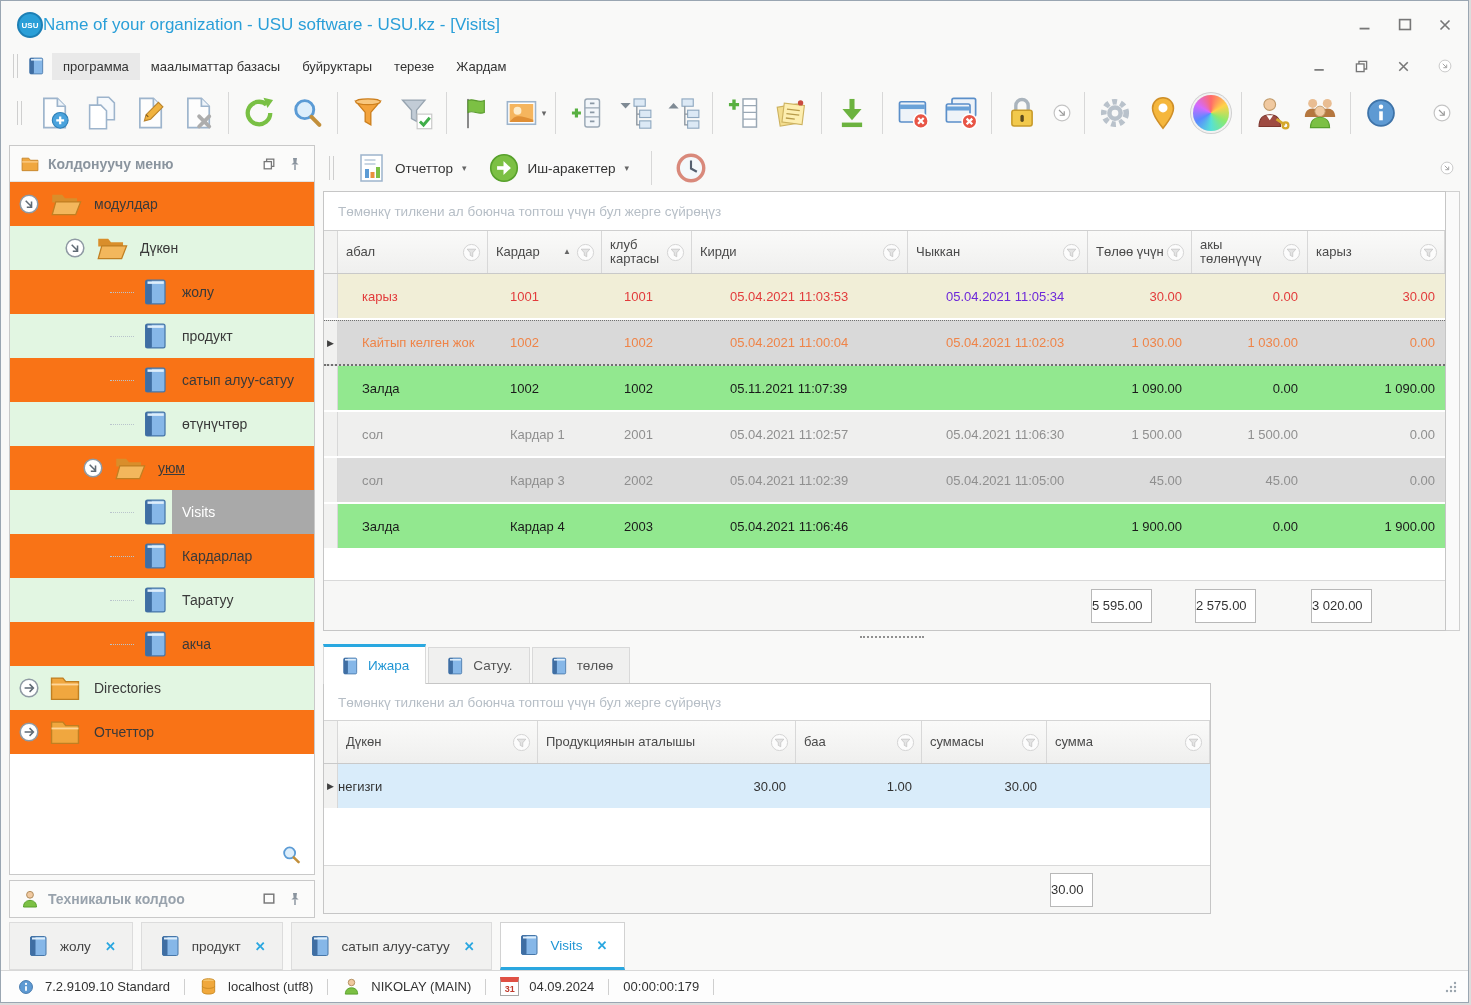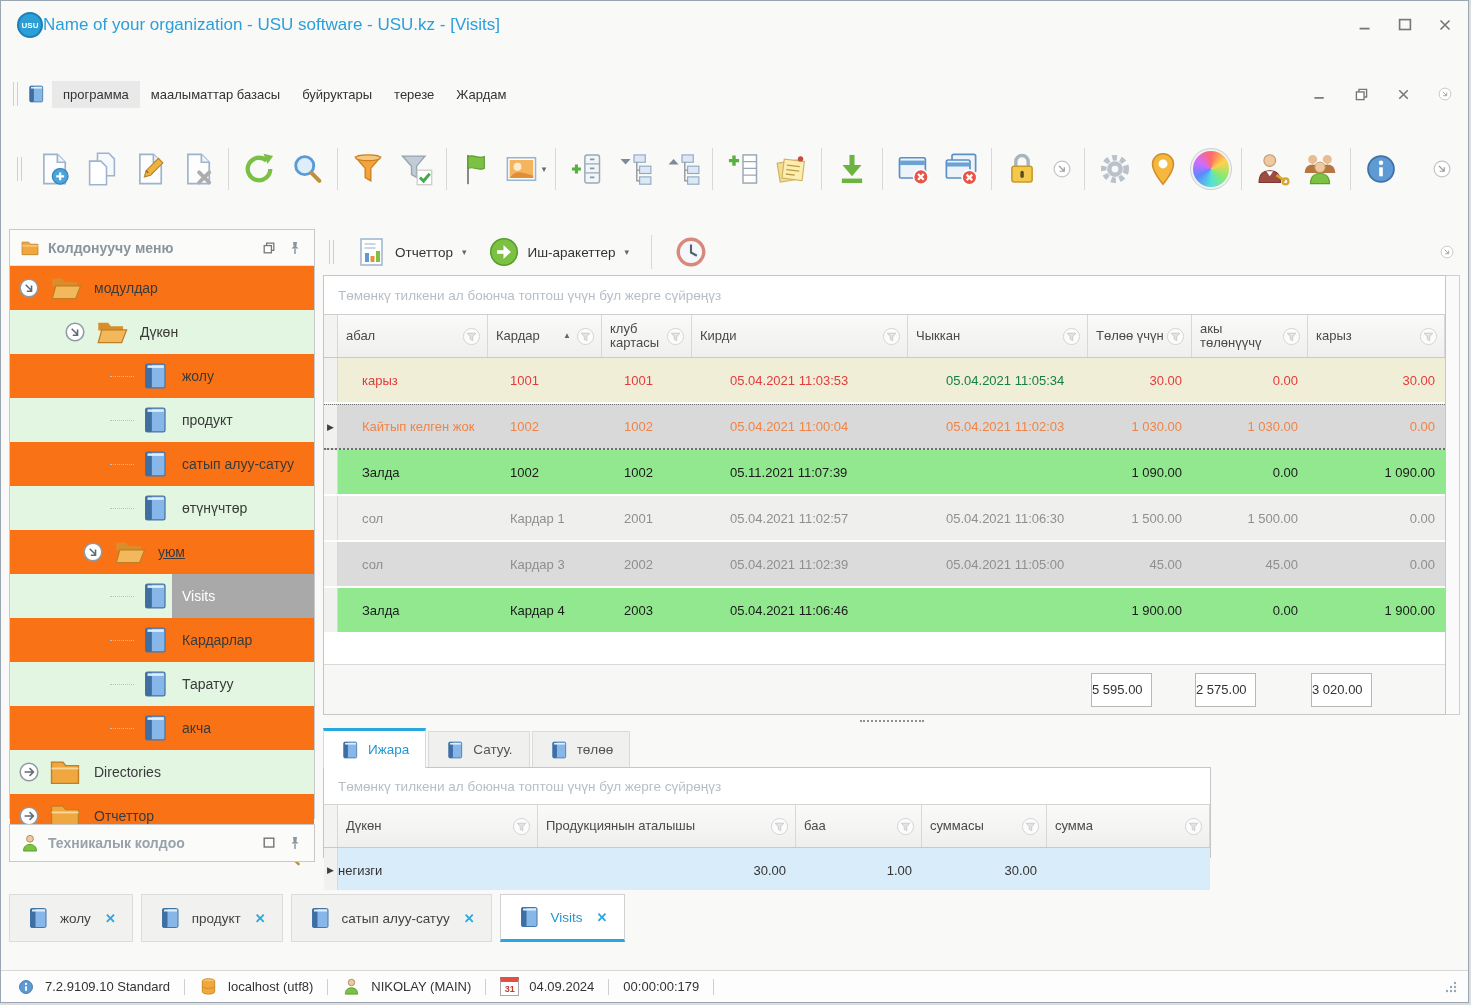--- a/index.html
+++ b/index.html
@@ -1,18 +1,18 @@
 <!DOCTYPE html>
 <html><head>
 <meta charset="utf-8">
 <style>
   * { box-sizing: border-box; margin: 0; padding: 0; }
   html,body { width:1471px; height:1005px; overflow:hidden; }
   body { font-family:"Liberation Sans", sans-serif; font-size:13px; color:#3c3c3c; background:#dcdcdc; }
-  .app { width:1469px; height:1003px; border:1px solid #9aa6b2; background:#f9f9f8; display:flex; flex-direction:column;gap:28px; }
+  .app { width:1469px; height:1003px; border:1px solid #9aa6b2; background:#f9f9f8; display:flex; flex-direction:column; }
 
   
   .titlebar { height:48px; display:flex; align-items:center; padding:0 14px 0 16px; flex:0 0 auto; }
   .logo { width:26px; height:26px; border-radius:50%; background:#2a9fd8; border:2px solid #1d7fb5; color:#fff;
           font-size:8px; font-weight:bold; display:flex; align-items:center; justify-content:center; }
   .title-text { color:#2a9fd8; font-size:17px; }
   .wctrls { margin-left:auto; display:flex; gap:22px; align-items:center; }
   .wctrl { width:18px; height:18px; display:flex; align-items:center; justify-content:center; cursor:default; }
 
   
@@ -910,21 +910,21 @@
                 </span>
               </div>
             </div>
           <div>
               <div class="drow cols-top" style="background: rgb(241, 238, 215);">
                 <div class="dcell gut"></div>
                 <div class="dcell c0" style="color: rgb(226, 59, 59);">карыз</div>
                 <div class="dcell c1" style="color: rgb(226, 59, 59);">1001</div>
                 <div class="dcell c2" style="color: rgb(226, 59, 59);">1001</div>
                 <div class="dcell c3" style="color: rgb(226, 59, 59);">05.04.2021 11:03:53</div>
-                <div class="dcell c4" style="color: #15803d;">05.04.2021 11:05:34</div>
+                <div class="dcell c4" style="color: #6d28d9;">05.04.2021 11:05:34</div>
                 <div class="dcell c5" style="color: rgb(226, 59, 59);">30.00</div>
                 <div class="dcell c6" style="color: rgb(226, 59, 59);">0.00</div>
                 <div class="dcell c7" style="color: rgb(226, 59, 59);">30.00</div>
               </div>
               <div class="drow cols-top sel" style="background: rgb(217, 217, 217);">
                 <div class="dcell gut">
                   <span class="marker">▶</span>
                 </div>
                 <div class="dcell c0" style="color: rgb(239, 132, 72);">Кайтып келген жок</div>
                 <div class="dcell c1" style="color: rgb(239, 132, 72);">1002</div>

